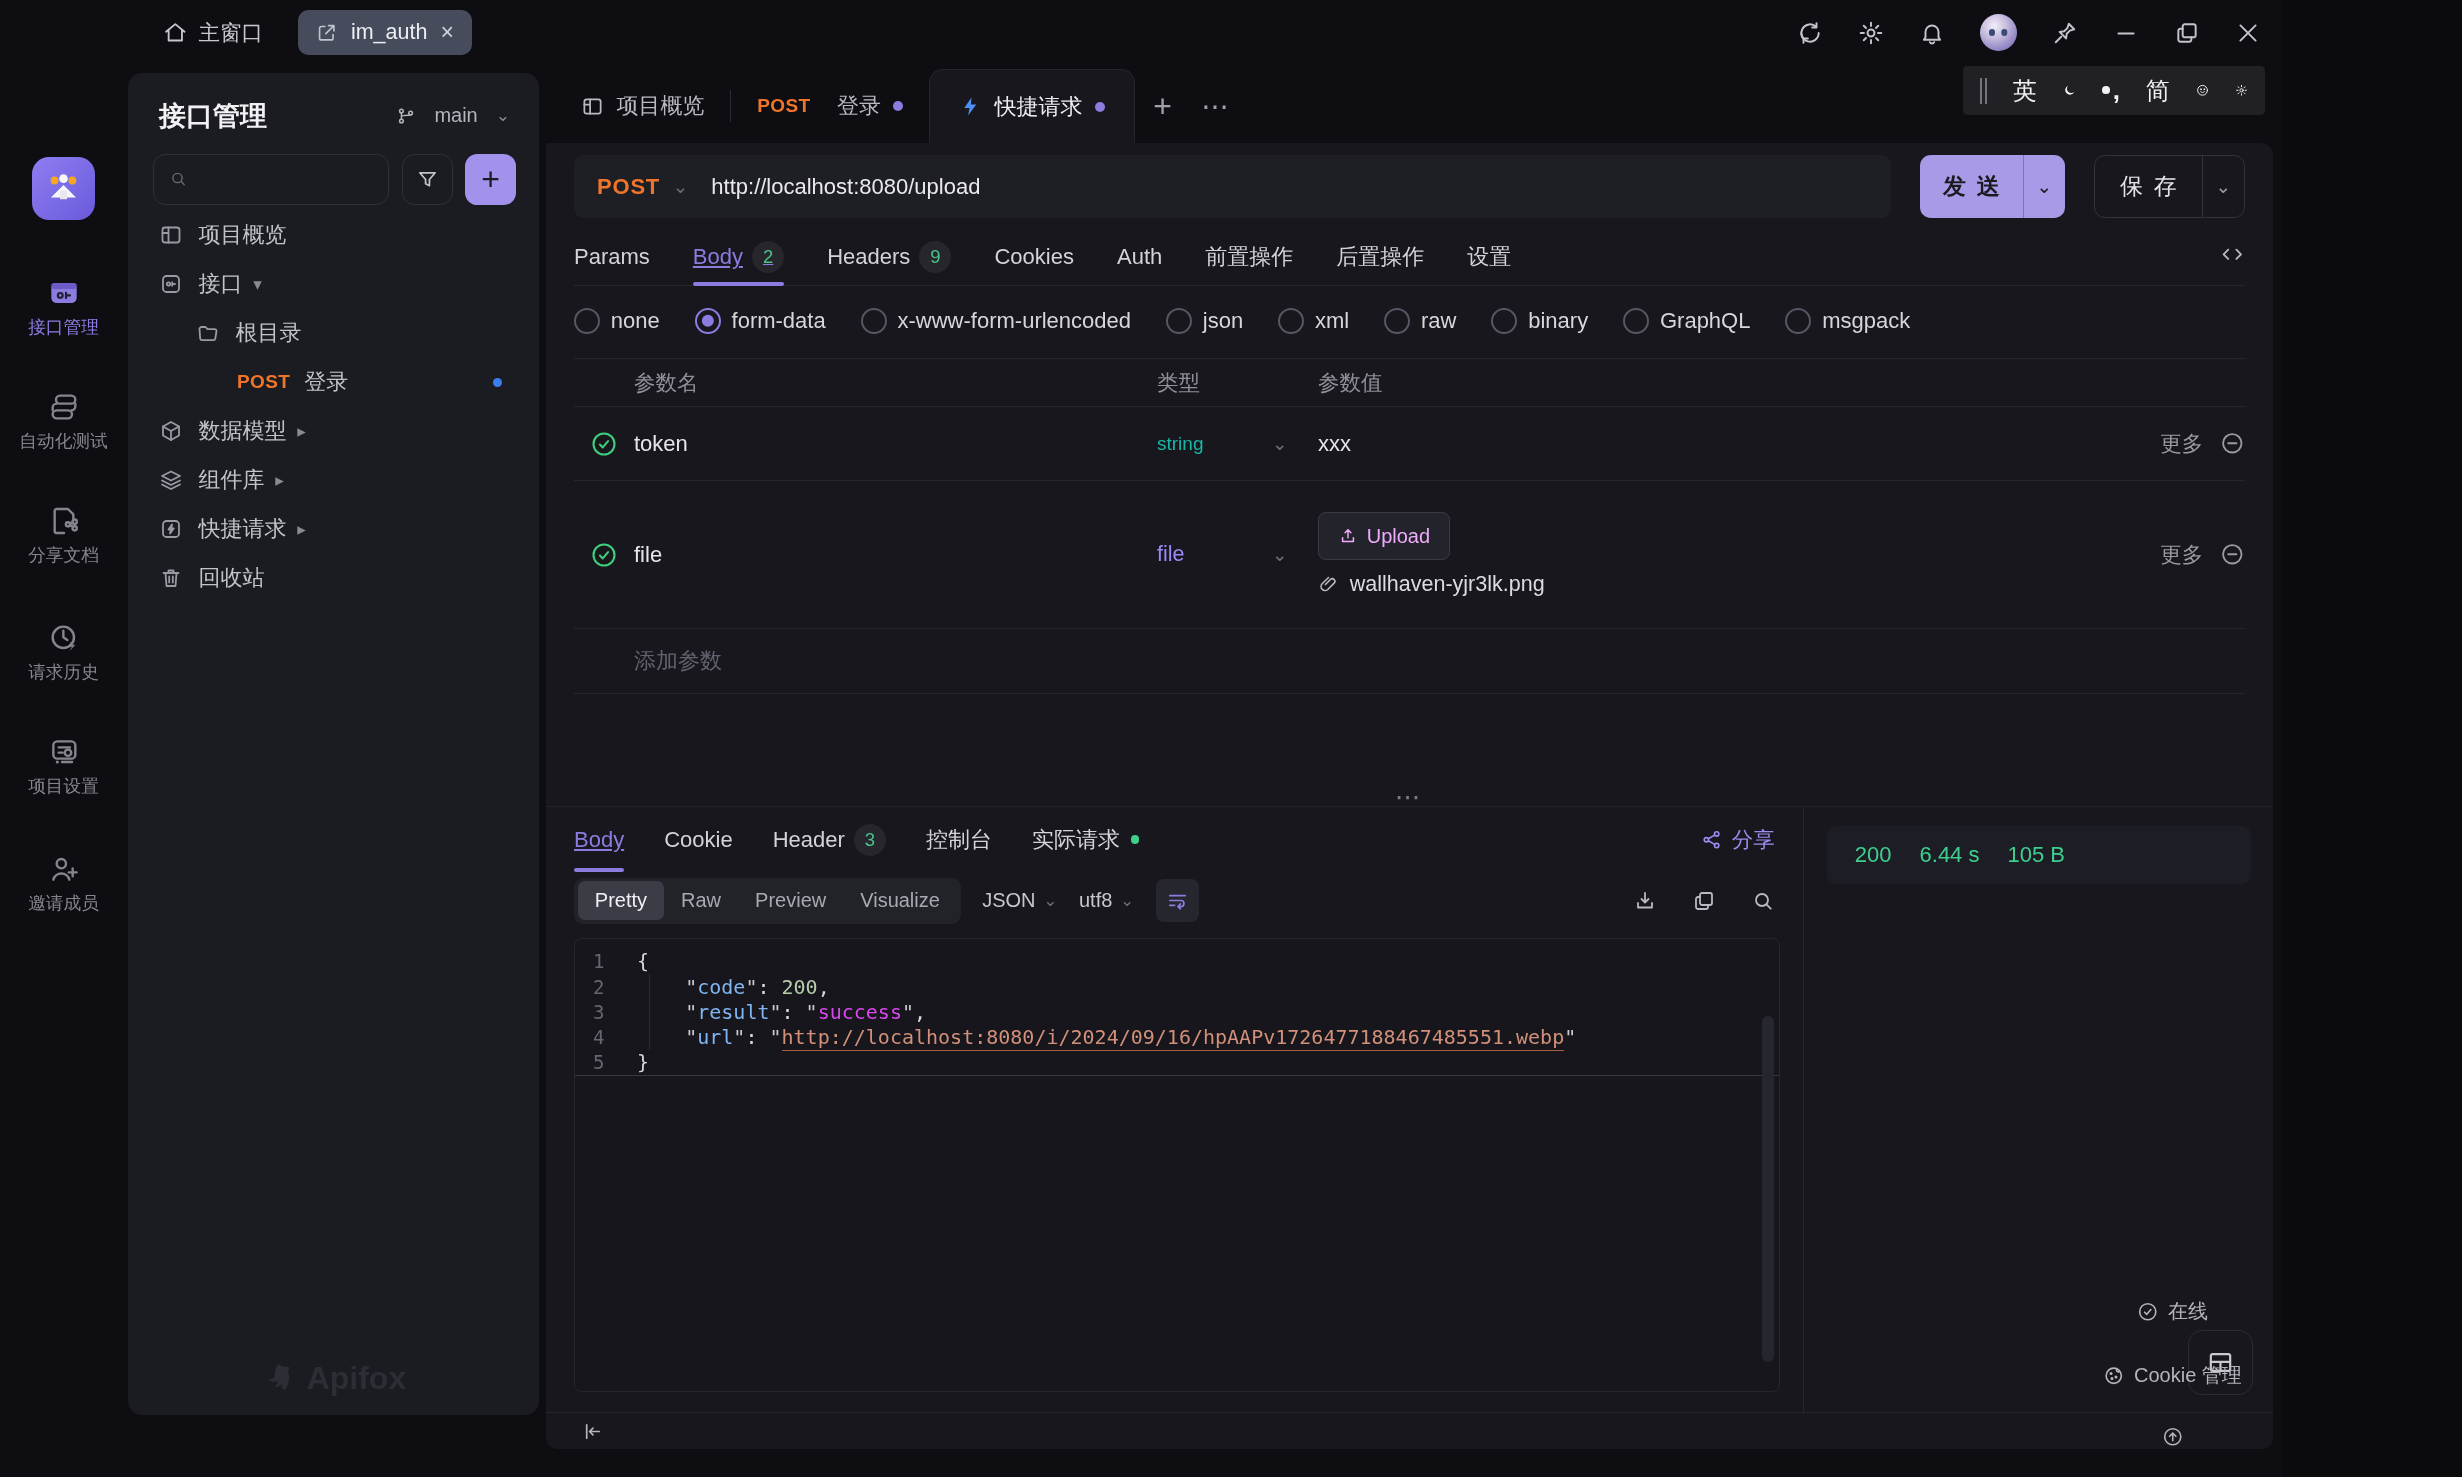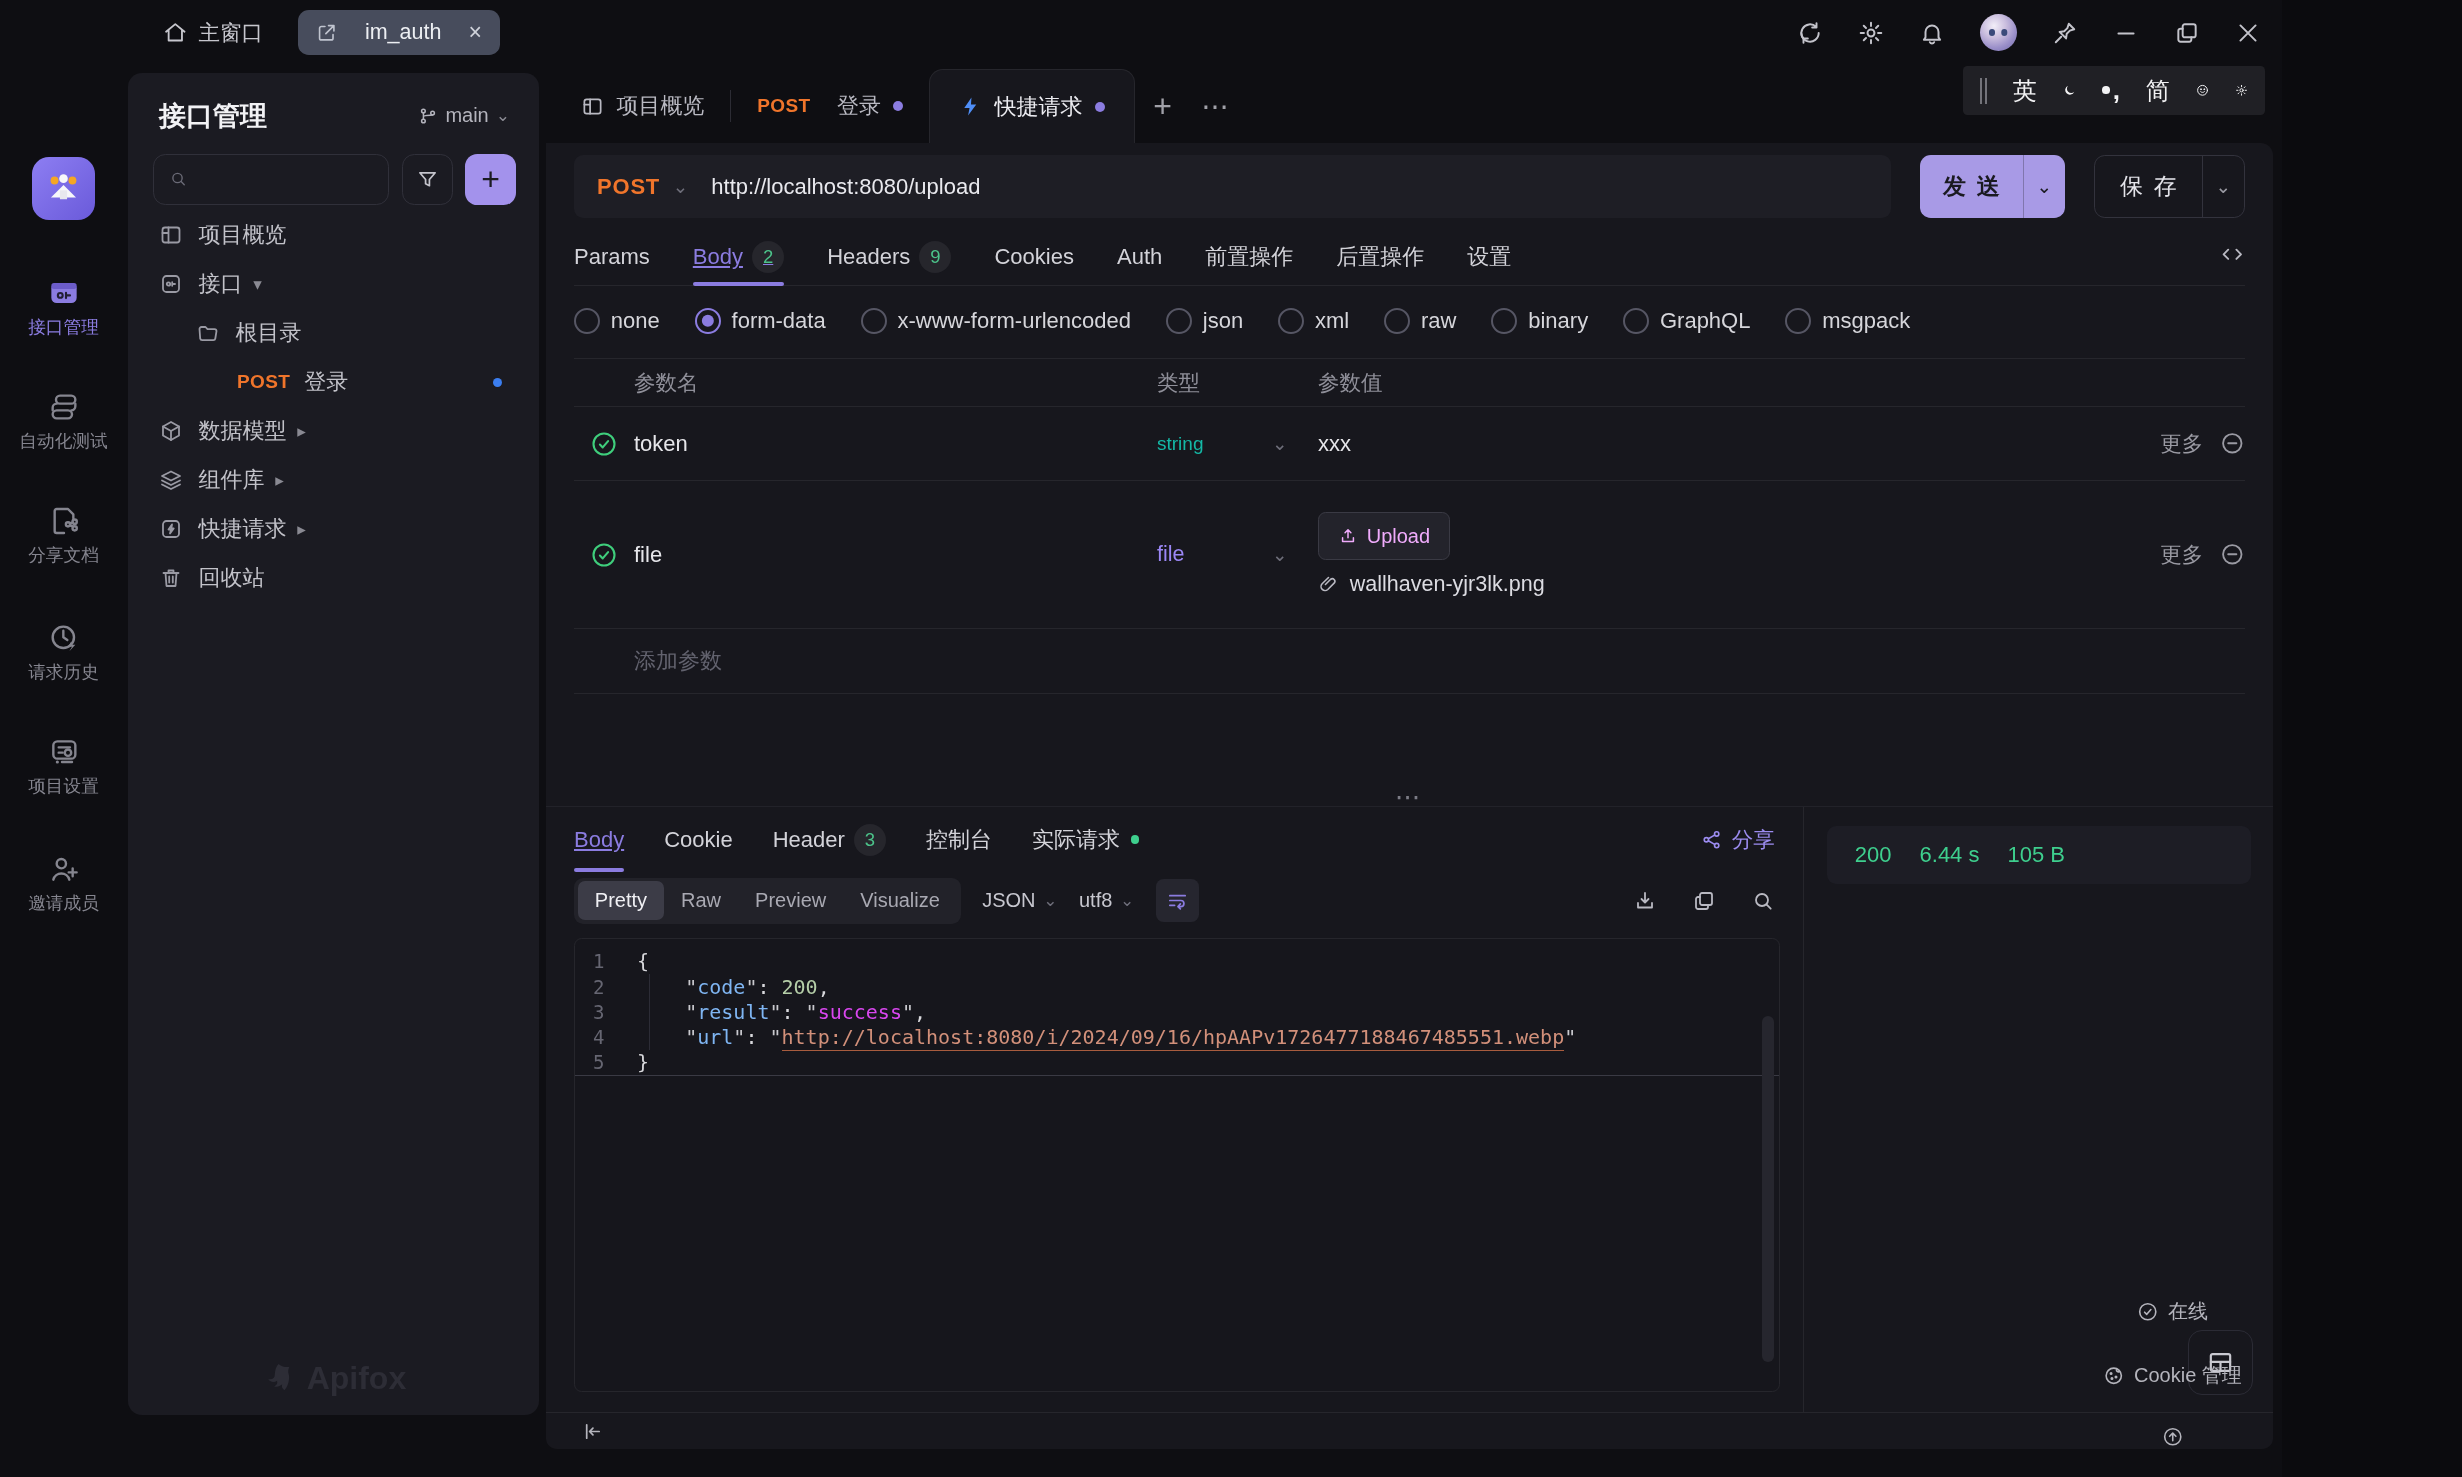--- a/index.html
+++ b/index.html
@@ -7,21 +7,21 @@
   body { font-family:"Liberation Sans","DejaVu Sans",sans-serif; }
   .screen { position:relative; width:2282px; height:1477px; background:#0e0e12; overflow:hidden; color:#e6e6ea; }
 
   .ic { fill:none; stroke:currentColor; stroke-width:1.8; stroke-linecap:round; stroke-linejoin:round; }
   .icf { fill:currentColor; stroke:none; }
 
   
   .titlebar { position:absolute; top:0; left:0; right:0; height:65px; display:flex; align-items:center; background:#0e0e12; }
   .tb-home { margin-left:163px; display:flex; align-items:center; gap:10.8px; color:#c6c6cd; font-size:21.5px; }
   .tb-home svg { width:24.6px; height:24.6px; }
-  .tb-tab { margin-left:35px; height:45px; padding:0 18.5px; background:#474c5c; border-radius:10.8px; display:flex; align-items:center; gap:27px; color:#eceef2; font-size:21.5px; }
+  .tb-tab { margin-left:35px; height:45px; padding:0 18.5px; background:#474c5c; border-radius:10.8px; display:flex; align-items:center; gap:13px; color:#eceef2; font-size:21.5px; }
   .tb-tab svg { width:21.5px; height:21.5px; color:#c0c4cf; }
   .tb-close { color:#cfd2da; font-size:23px; line-height:1; }
   .tb-right { margin-left:auto; margin-right:21.5px; display:flex; align-items:center; gap:35px; color:#c3c3cb; }
   .tb-right svg { width:26px; height:26px; }
   .tb-avatar { width:37px; height:37px; border-radius:50%; background:radial-gradient(circle at 38% 32%, #f2eef8 0%, #cabede 35%, #9a8fc9 65%, #6f68a8 100%); position:relative; }
   .tb-avatar::after { content:""; position:absolute; left:9.2px; top:15.4px; width:6.2px; height:6.2px; border-radius:50%; background:#3a4a7a; box-shadow:12.3px 0 0 #3a4a7a; }
 
   
   .ime { position:absolute; top:66px; right:17px; height:49px; width:302px; background:#202025; border-radius:4.6px; display:flex; align-items:center; gap:26px; padding:0 17px; z-index:40; color:#f2f2f4; font-size:24px; }
   .ime-grip { width:9.2px; height:26px; border-left:2.3px solid #73737a; border-right:2.3px solid #73737a; }
@@ -37,21 +37,21 @@
   .rail-item { position:absolute; left:0; width:127px; text-align:center; color:#85858f; cursor:pointer; }
   .rail-item .ric { display:flex; justify-content:center; }
   .rail-item svg { width:32px; height:32px; }
   .rail-item .rlb { margin-top:6.2px; font-size:17.7px; }
   .rail-item.active { color:#8b7ce0; }
 
   
   .sidebar { position:absolute; left:128px; top:73px; width:411px; height:1342px; background:#1b1b22; border-radius:14px; }
   .sb-header { padding:23px 29px 0 31px; height:62px; display:flex; align-items:center; }
   .sb-title { font-size:27px; font-weight:700; color:#f2f2f5; }
-  .sb-branch { margin-left:auto; display:flex; align-items:center; gap:7px; color:#b4b4bd; font-size:20px; }
+  .sb-branch { margin-left:auto; display:flex; align-items:center; gap:18px; color:#b4b4bd; font-size:20px; }
   .sb-branch svg { width:20px; height:20px; }
   .sb-branch .bchev { font-size:17px; color:#8a8a93; }
   .sb-search { margin:18.5px 23px 0 24.6px; display:flex; gap:12.3px; }
   .sb-input { flex:1; height:51px; border:1.5px solid #30303a; border-radius:12.3px; background:transparent; display:flex; align-items:center; padding:0 15.4px; color:#6a6a76; }
   .sb-input svg { width:21.5px; height:21.5px; }
   .sb-input input { background:transparent; border:none; outline:none; color:#e6e6ea; font-size:21px; width:100%; margin-left:9.2px; }
   .sb-sq { width:51px; height:51px; border-radius:12.3px; display:flex; align-items:center; justify-content:center; flex-shrink:0; }
   .sb-filter { border:1.5px solid #30303a; color:#c4c4cc; }
   .sb-filter svg { width:23px; height:23px; }
   .sb-add { background:#a392ec; color:#1b1b22; font-size:32px; font-weight:400; line-height:1; }

